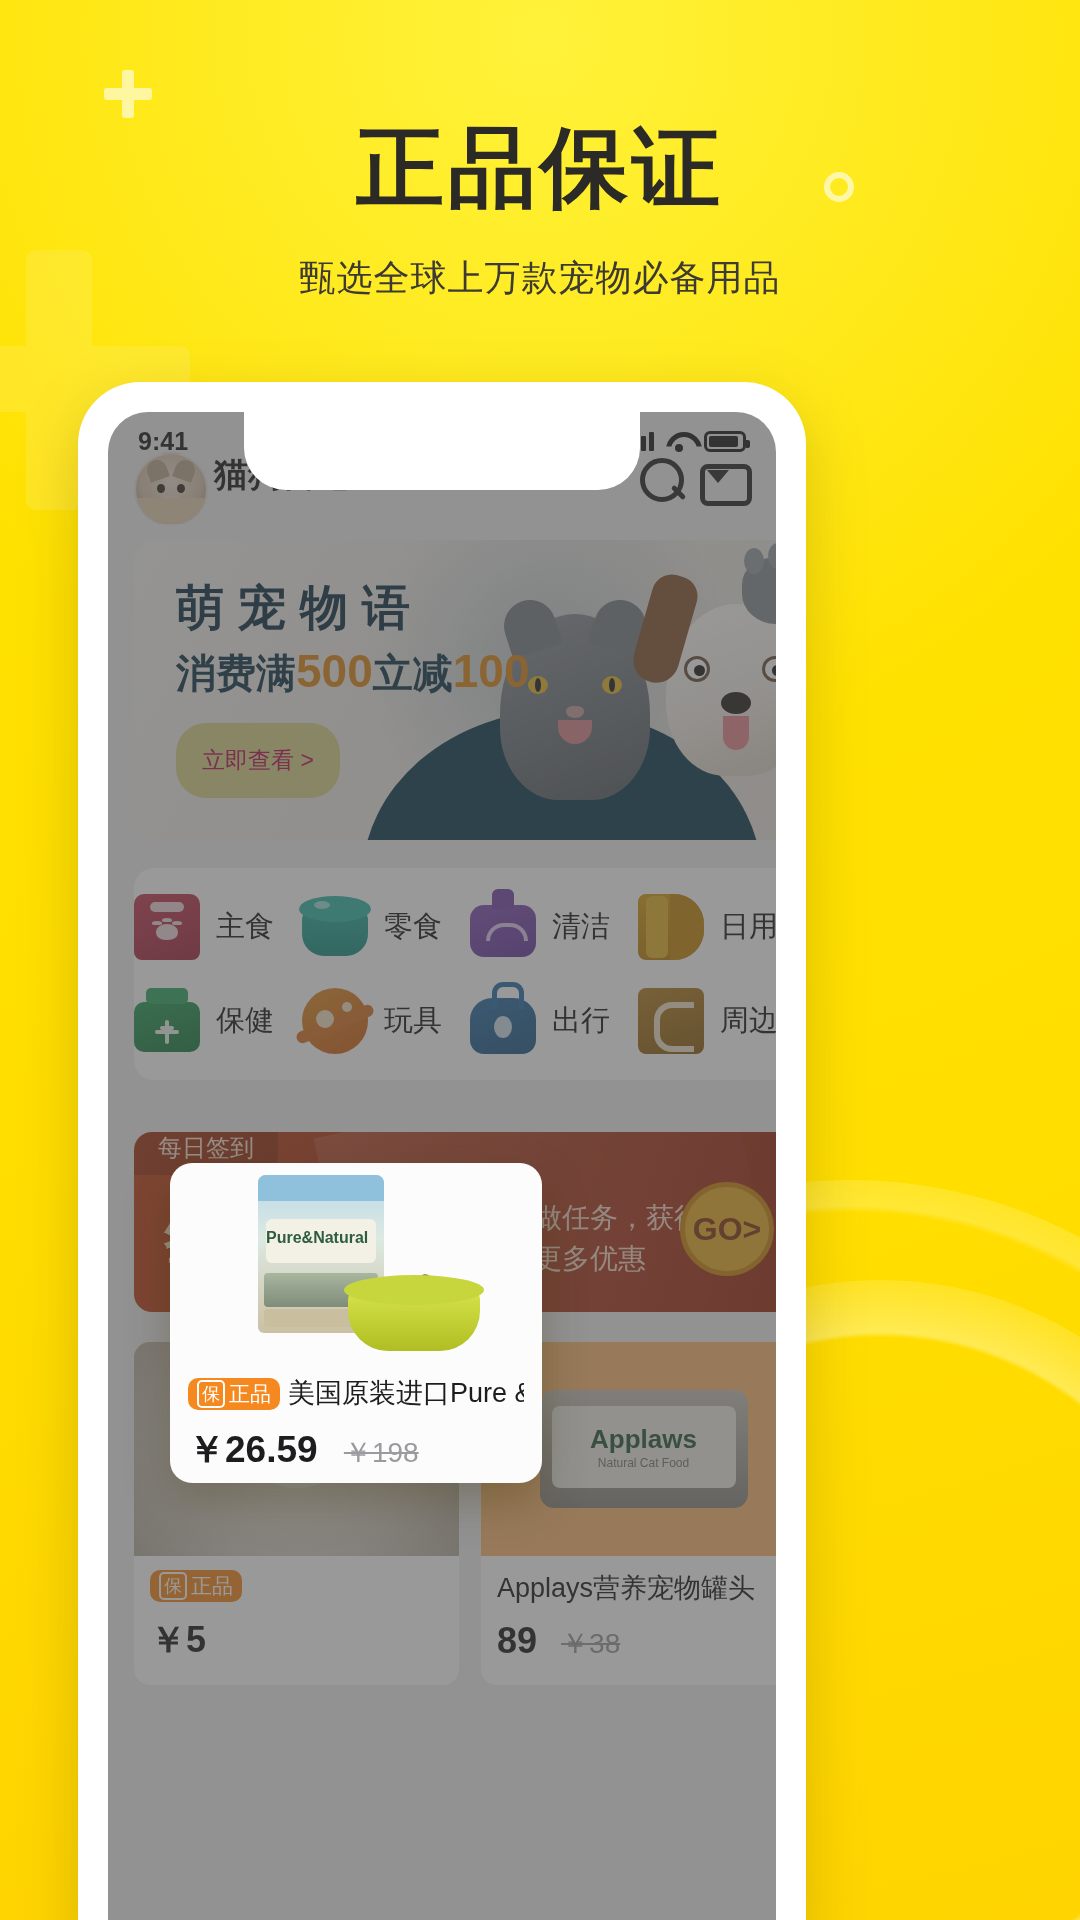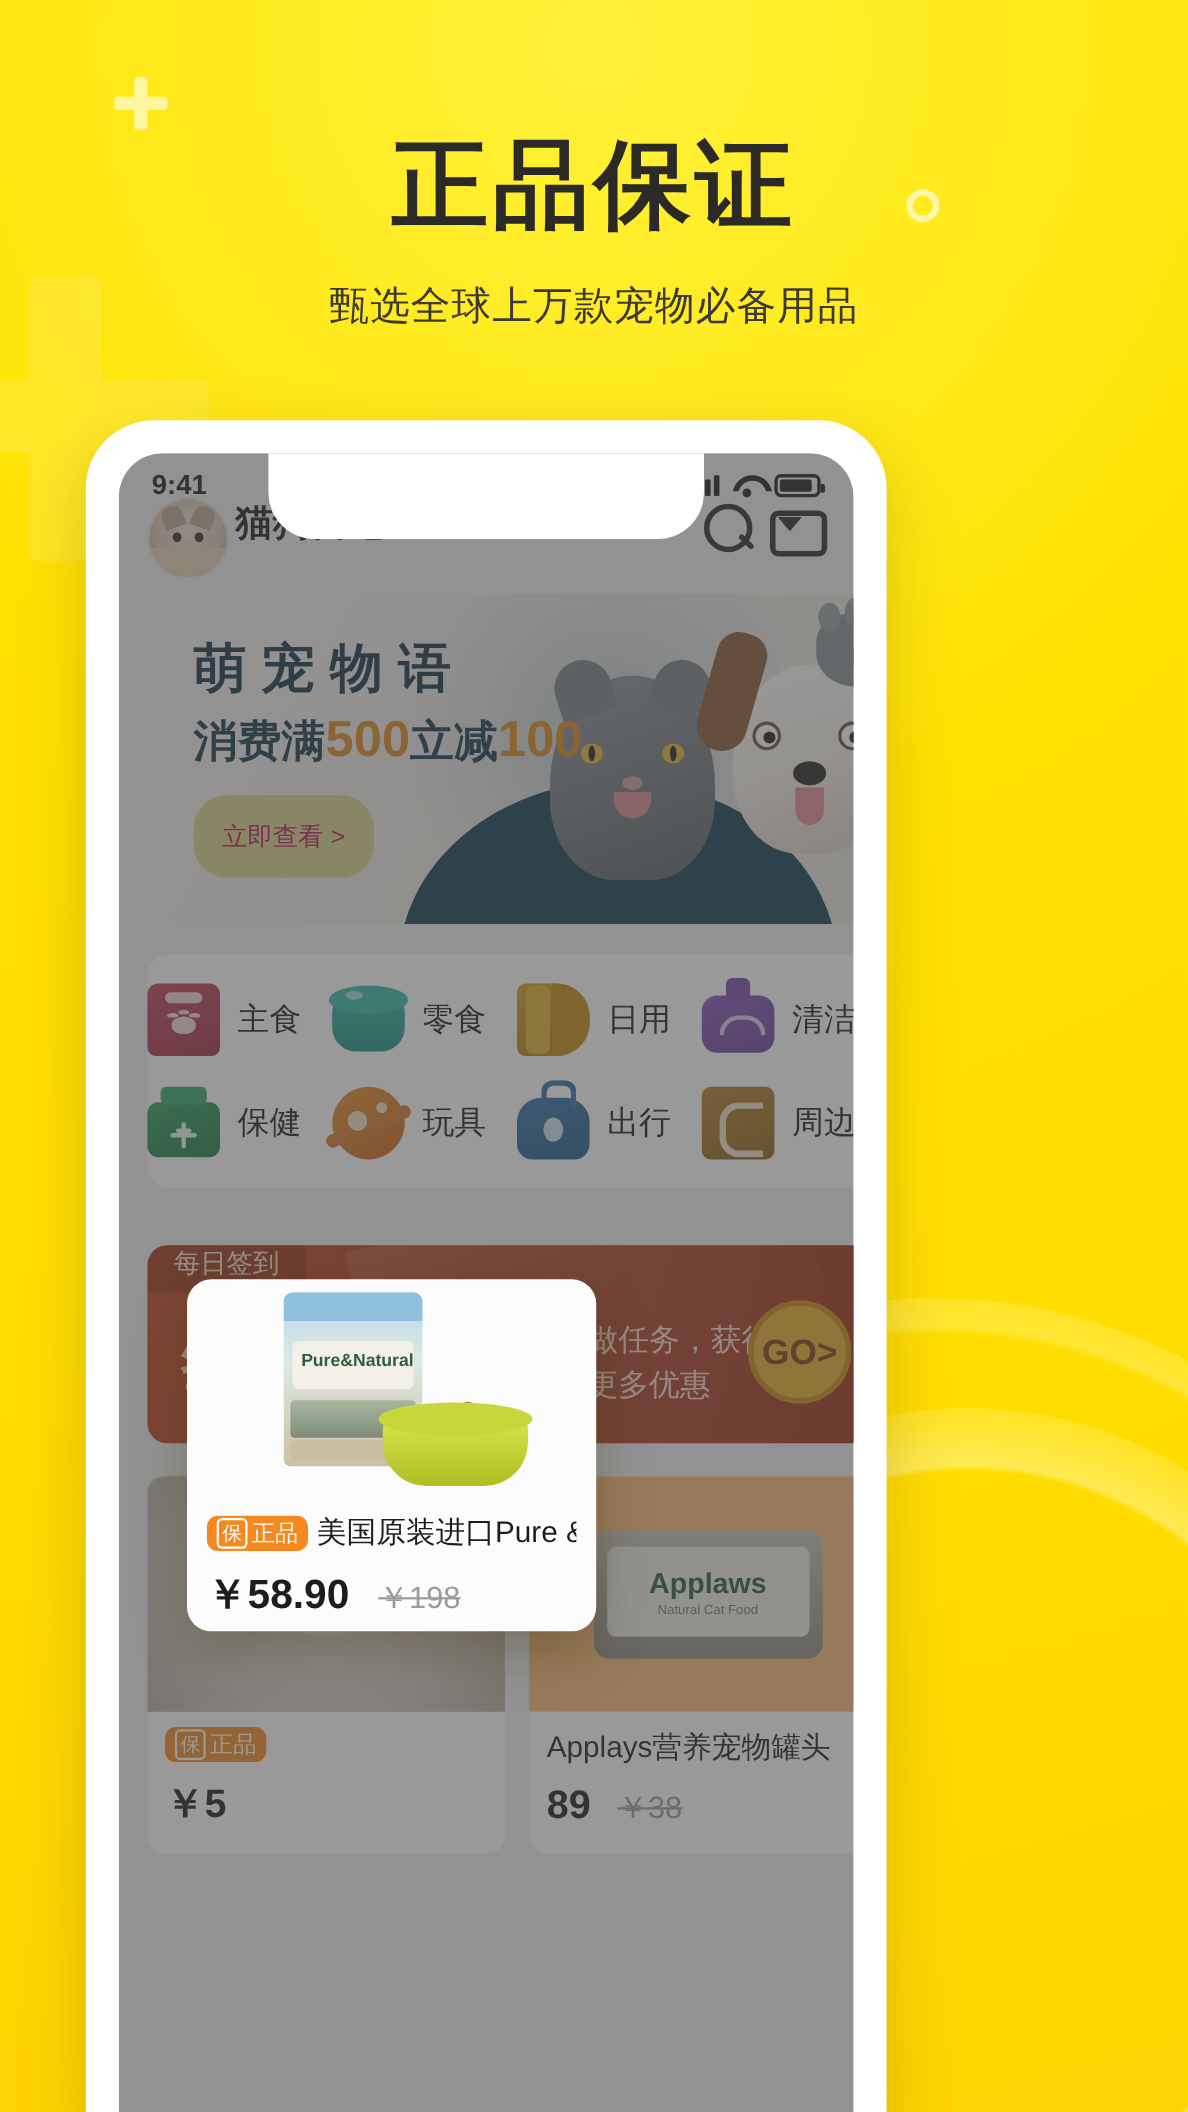--- a/index.html
+++ b/index.html
@@ -330,21 +330,21 @@
     overflow:hidden;
   }
   #float-img{ position:relative; height:212px; }
   .sack{
     position:absolute; left:88px; top:12px; width:126px; height:158px;
     background:linear-gradient(180deg,#BBD9EA 0%,#DCE9E2 40%,#CBC0A3 100%);
     border-radius:8px 8px 6px 6px;
   }
   .sack .top{position:absolute;left:0;right:0;top:0;height:26px;background:#8FC0DC;border-radius:8px 8px 0 0;}
   .sack .band{position:absolute;left:8px;right:8px;top:44px;height:44px;background:#F3F1E6;border-radius:6px;}
-  .sack .band .t{position:absolute;left:0;right:0;top:10px;text-align:right;font-size:16px;color:#2f5d3f;font-weight:bold;}
+  .sack .band .t{position:absolute;left:0;right:0;top:10px;text-align:left;font-size:16px;color:#2f5d3f;font-weight:bold;}
   .sack .mt{position:absolute;left:6px;right:6px;bottom:26px;height:34px;background:linear-gradient(180deg,#A9B6A0,#7E8C79);border-radius:4px;}
   .sack .ft{position:absolute;left:6px;right:6px;bottom:6px;height:18px;background:#C9BE9E;border-radius:4px;}
   .bowl2{
     position:absolute; left:178px; top:126px; width:132px; height:62px;
     background:linear-gradient(180deg,#D7E34A 0%,#AFBE23 100%);
     border-radius:10px 10px 40px 40px;
   }
   .bowl2::before{content:"";position:absolute;left:-4px;top:-14px;width:140px;height:30px;background:#C6D63C;border-radius:50%;}
   .kibble{
     position:absolute; left:188px; top:104px; width:112px; height:46px;
@@ -434,26 +434,26 @@
     <div id="cat-grid">
       <div class="cat-item">
         <div class="cat-ico ico-food"></div>
         <div class="cat-label">主食</div>
       </div>
       <div class="cat-item">
         <div class="cat-ico ico-bowl"></div>
         <div class="cat-label">零食</div>
       </div>
       <div class="cat-item">
+        <div class="cat-ico ico-clean"></div>
+        <div class="cat-label">清洁</div>
+      </div>
+      <div class="cat-item">
         <div class="cat-ico ico-paper"></div>
         <div class="cat-label">日用</div>
-      </div>
-      <div class="cat-item">
-        <div class="cat-ico ico-clean"></div>
-        <div class="cat-label">清洁</div>
       </div>
       <div class="cat-item">
         <div class="cat-ico ico-health">
             <i></i>
             <u></u>
           </div>
         <div class="cat-label">保健</div>
       </div>
       <div class="cat-item">
         <div class="cat-ico ico-toy"></div>
@@ -548,17 +548,17 @@
     <div class="bowl2"></div>
   </div>
   <div id="float-info">
     <div id="float-name">
       <span class="badge">
         <span class="b1">保</span>
         <span>正品</span>
       </span><span>美国原装进口Pure &amp; N…</span>
     </div>
     <div id="float-price">
-      <span>￥58.90</span>
+      <span>￥26.59</span>
       <span id="float-old">￥198</span>
     </div>
   </div>
 </div>
 
 </body></html>

